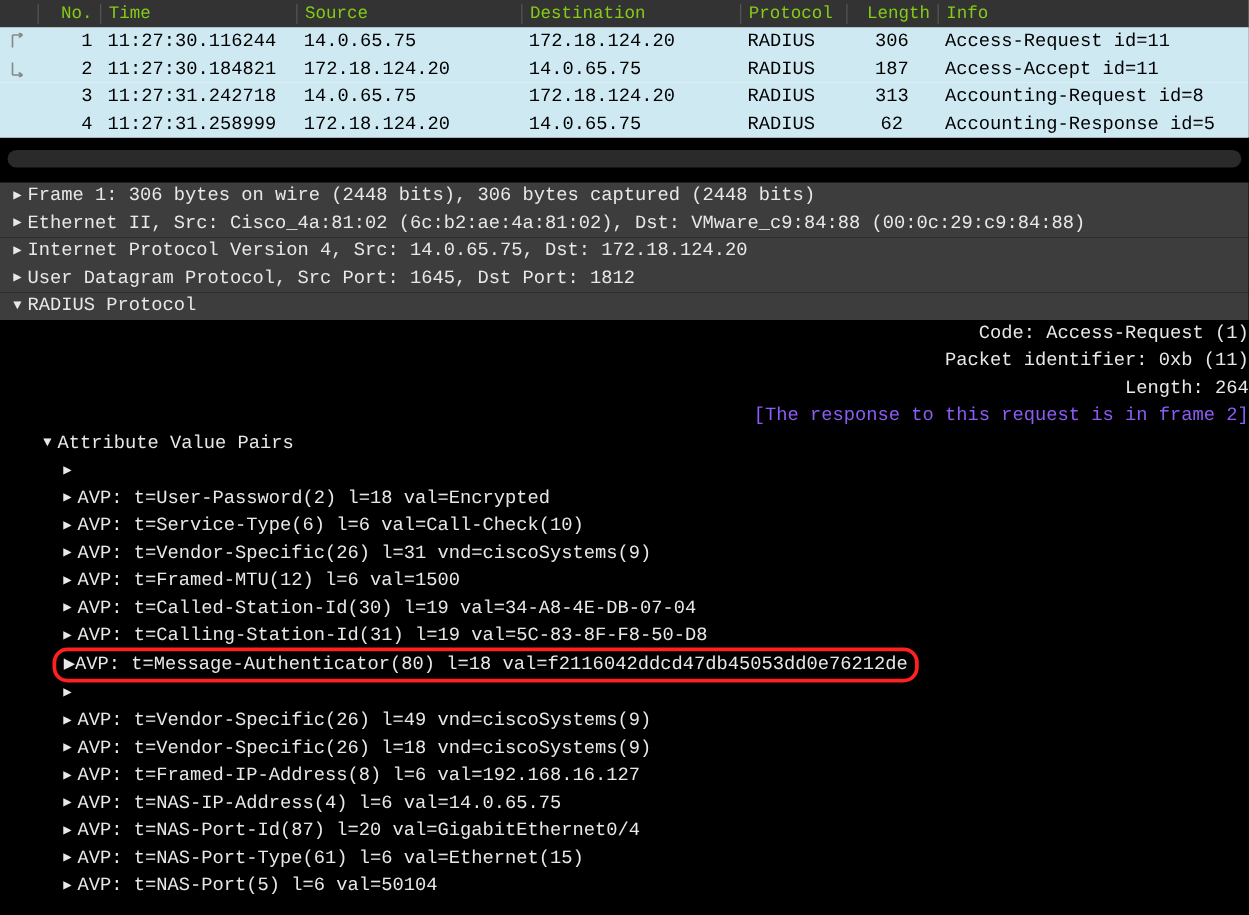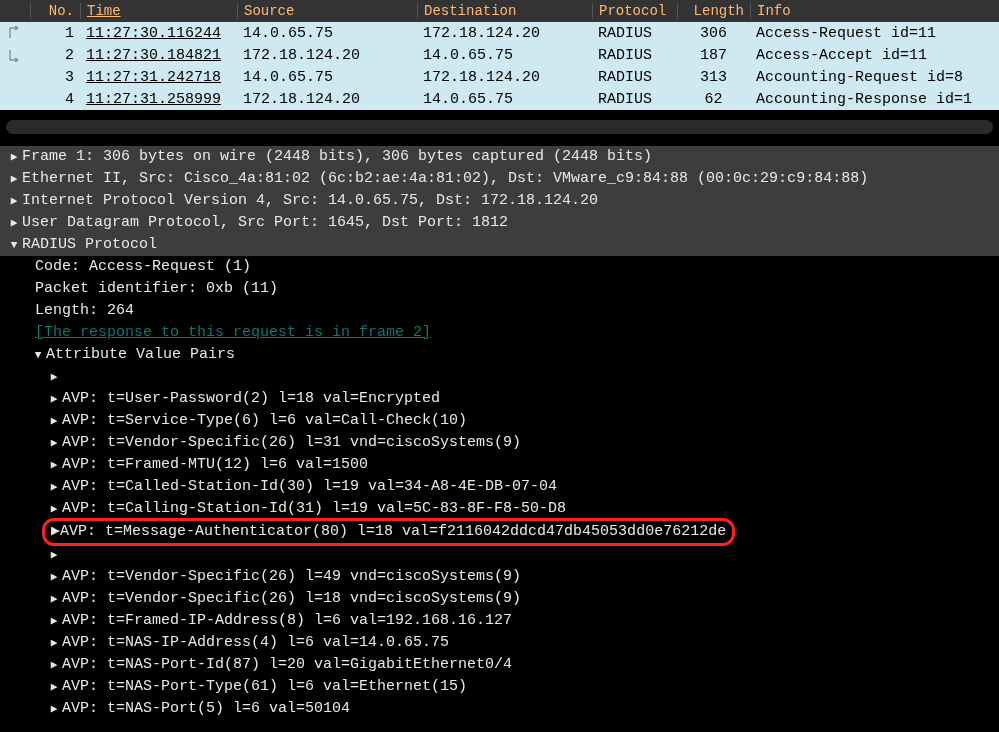--- a/index.html
+++ b/index.html
@@ -12,21 +12,21 @@
     height: 732px;
     overflow: hidden;
   }
   .packet-list {
     background: #fff;
     color: #000;
   }
   .packet-list-header {
     display: flex;
     background: #333;
-    color: #fdba74;
+    color: #84cc16;
     font-size: 14px;
     height: 22px;
     align-items: center;
   }
   .packet-list-header .col {
     border-left: 1px solid #555;
     padding: 0 6px;
     white-space: nowrap;
     overflow: hidden;
   }
@@ -39,21 +39,21 @@
     font-size: 15px;
   }
   .packet-row .col {
     padding: 0 6px;
     white-space: nowrap;
     overflow: hidden;
   }
   .packet-row.sel { background: #cfe9f3; }
   .col-margin { width: 30px; display:flex; align-items:center; justify-content:center; }
   .col-no     { width: 50px; text-align: right; }
-  .col-time   { width: 157px; text-decoration: underline; }
+  .col-time   { width: 157px; }
   .col-src    { width: 180px; }
   .col-dst    { width: 175px; }
   .col-proto  { width: 85px; }
   .col-len    { width: 73px; text-align: center; padding-right: 10px; }
   .col-info   { flex: 1; }
   .margin-icon {
     width: 14px; height: 14px;
     display: inline-block;
   }
   .scroll-strip {
@@ -77,27 +77,26 @@
   .tree-row .tw {
     width: 16px;
     display: inline-flex;
     justify-content: center;
     color: #e8e8e8;
     font-size: 11px;
     user-select: none;
   }
   .tree-row .lbl { }
   .indent-0 { padding-left: 6px; }  
-  .l2 { padding-left: 35px; }
+  .l2 { padding-left: 35px; justify-content: flex-end; }
   .header-row {
     background: #3d3d3d;
   }
   .link {
-    color: #0f766e;
-    text-decoration: underline;
+    color: #8b5cf6;
   }
   .highlight-box {
     border: 3px solid #ff2020;
     border-radius: 12px;
     padding: 0 6px;
     margin-left: 42px;
     display: inline-flex;
     align-items: center;
   }
 </style>
@@ -155,21 +154,21 @@
       <div class="col col-info">Accounting-Request id=8</div>
     </div>
     <div class="packet-row sel">
       <div class="col col-margin"></div>
       <div class="col col-no">4</div>
       <div class="col col-time">11:27:31.258999</div>
       <div class="col col-src">172.18.124.20</div>
       <div class="col col-dst">14.0.65.75</div>
       <div class="col col-proto">RADIUS</div>
       <div class="col col-len">62</div>
-      <div class="col col-info">Accounting-Response id=1</div>
+      <div class="col col-info">Accounting-Response id=5</div>
     </div>
   </div>
 </div>
 
 <div class="scroll-strip"></div>
 
 <div class="details-pane">
 
   <div class="tree-row header-row indent-0">
     <span class="tw">▶</span>

